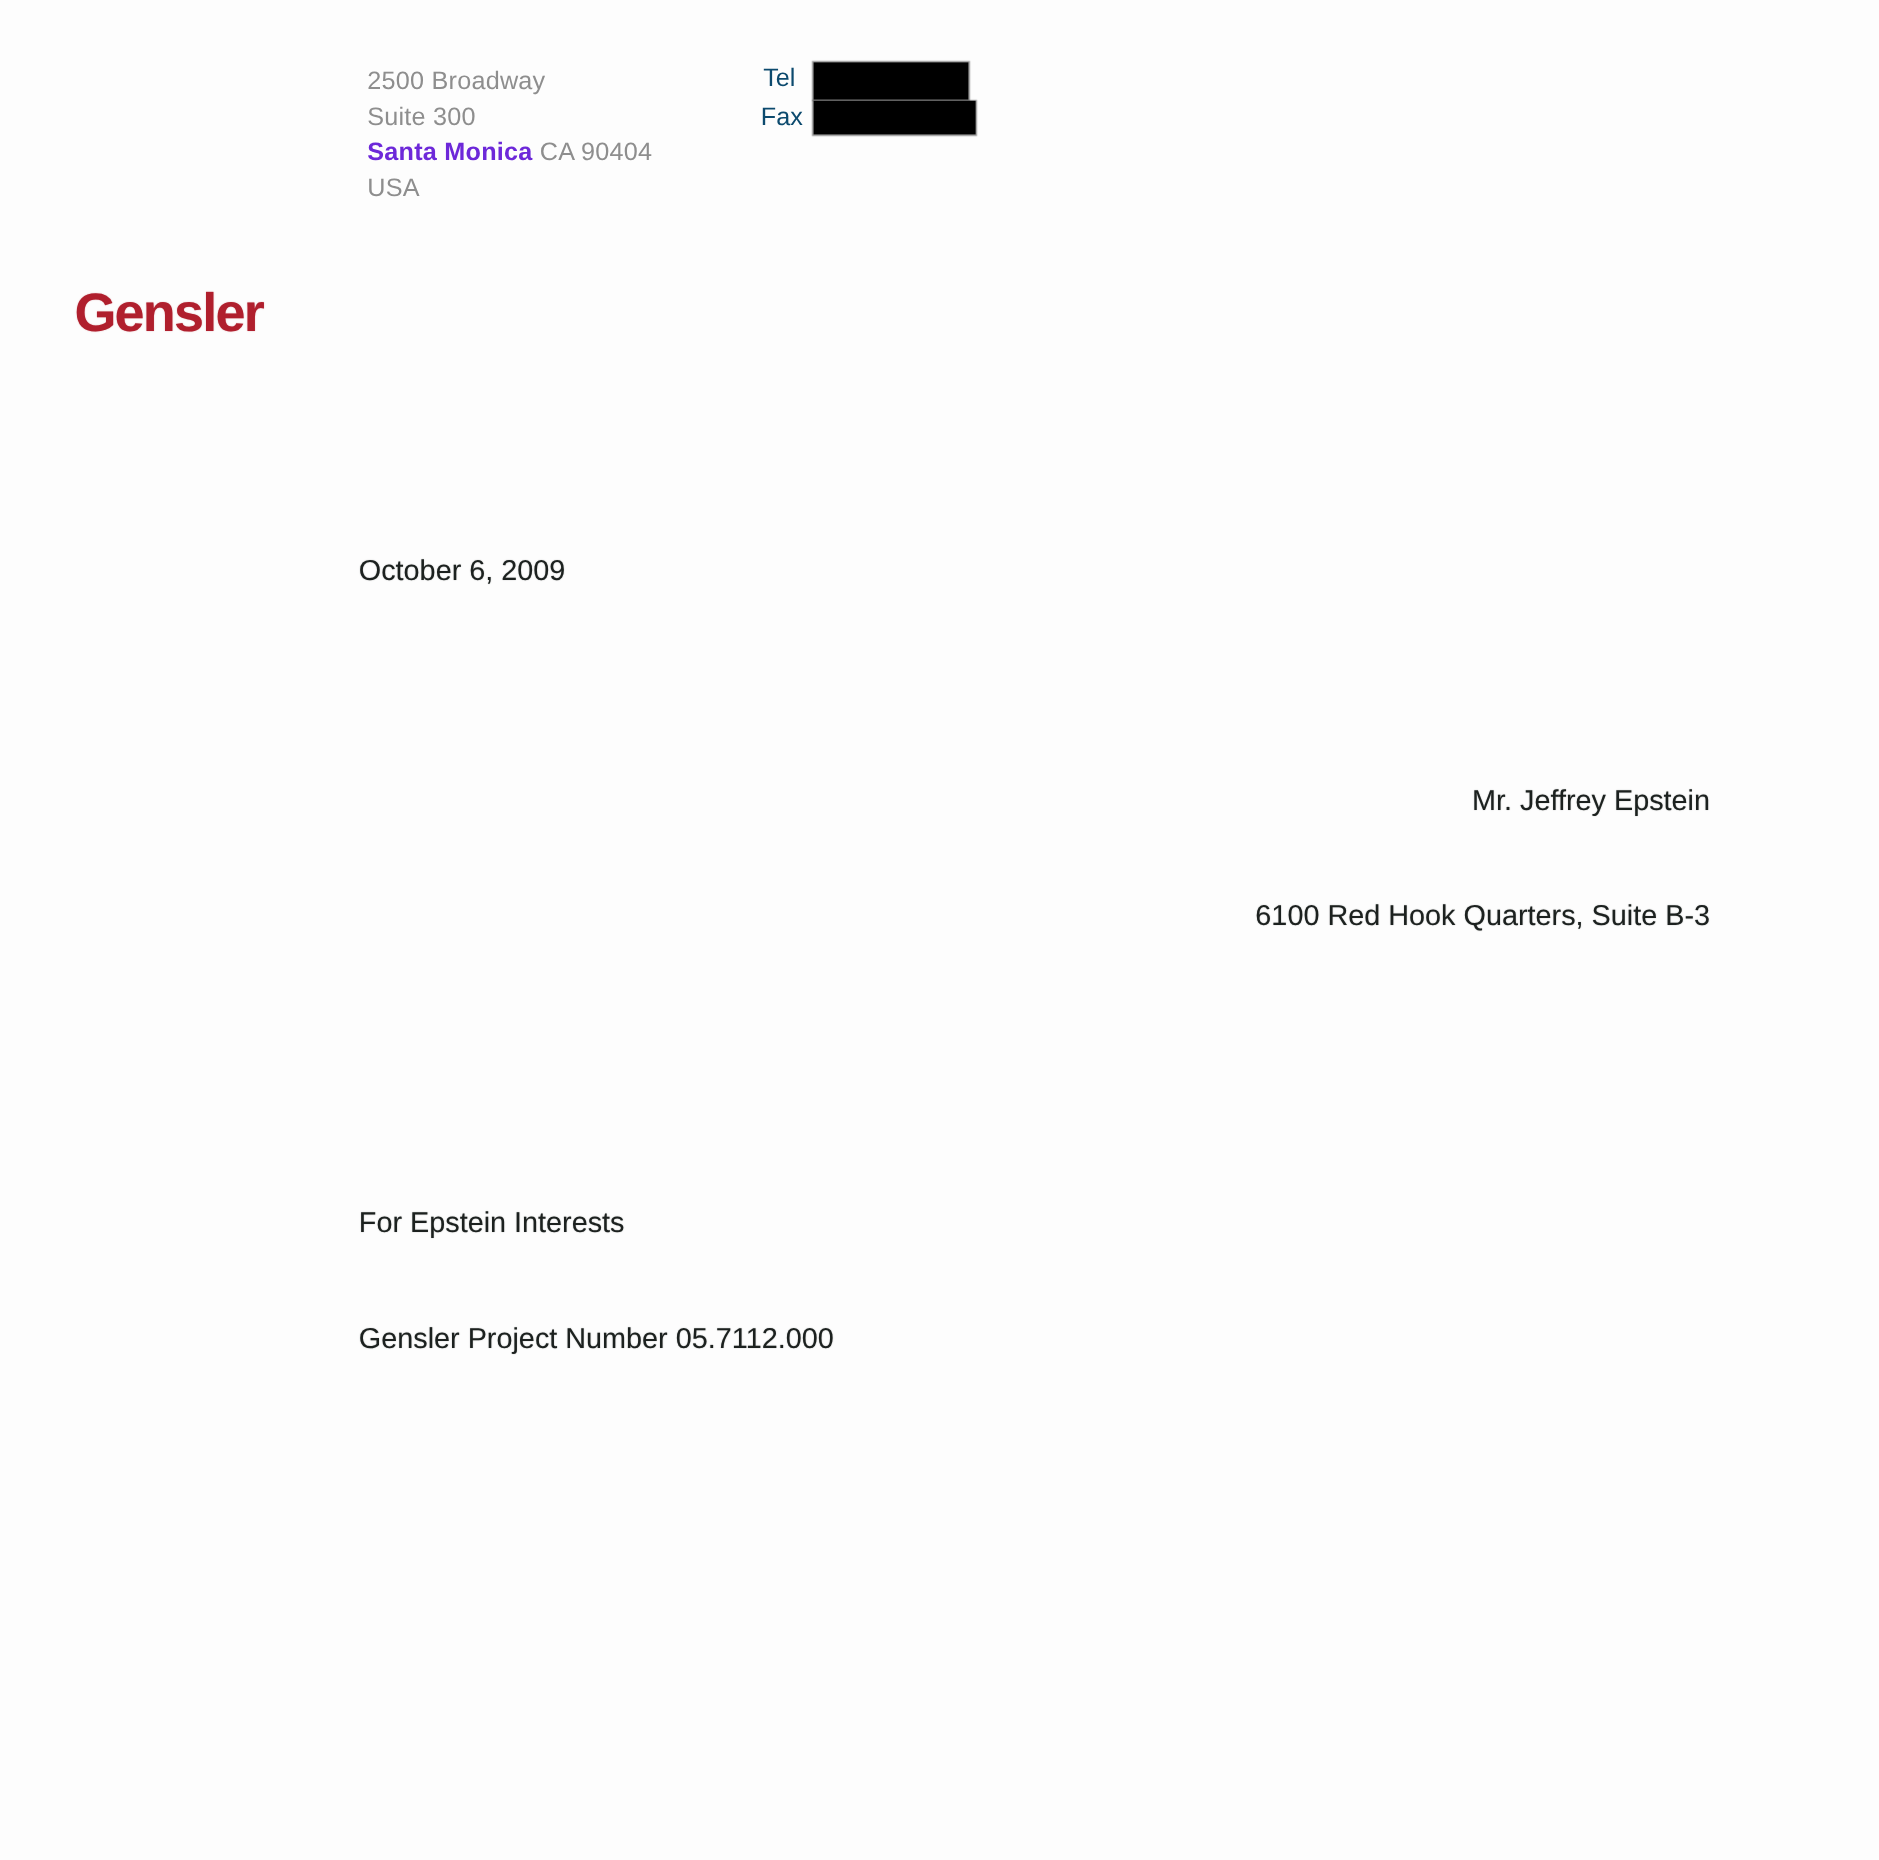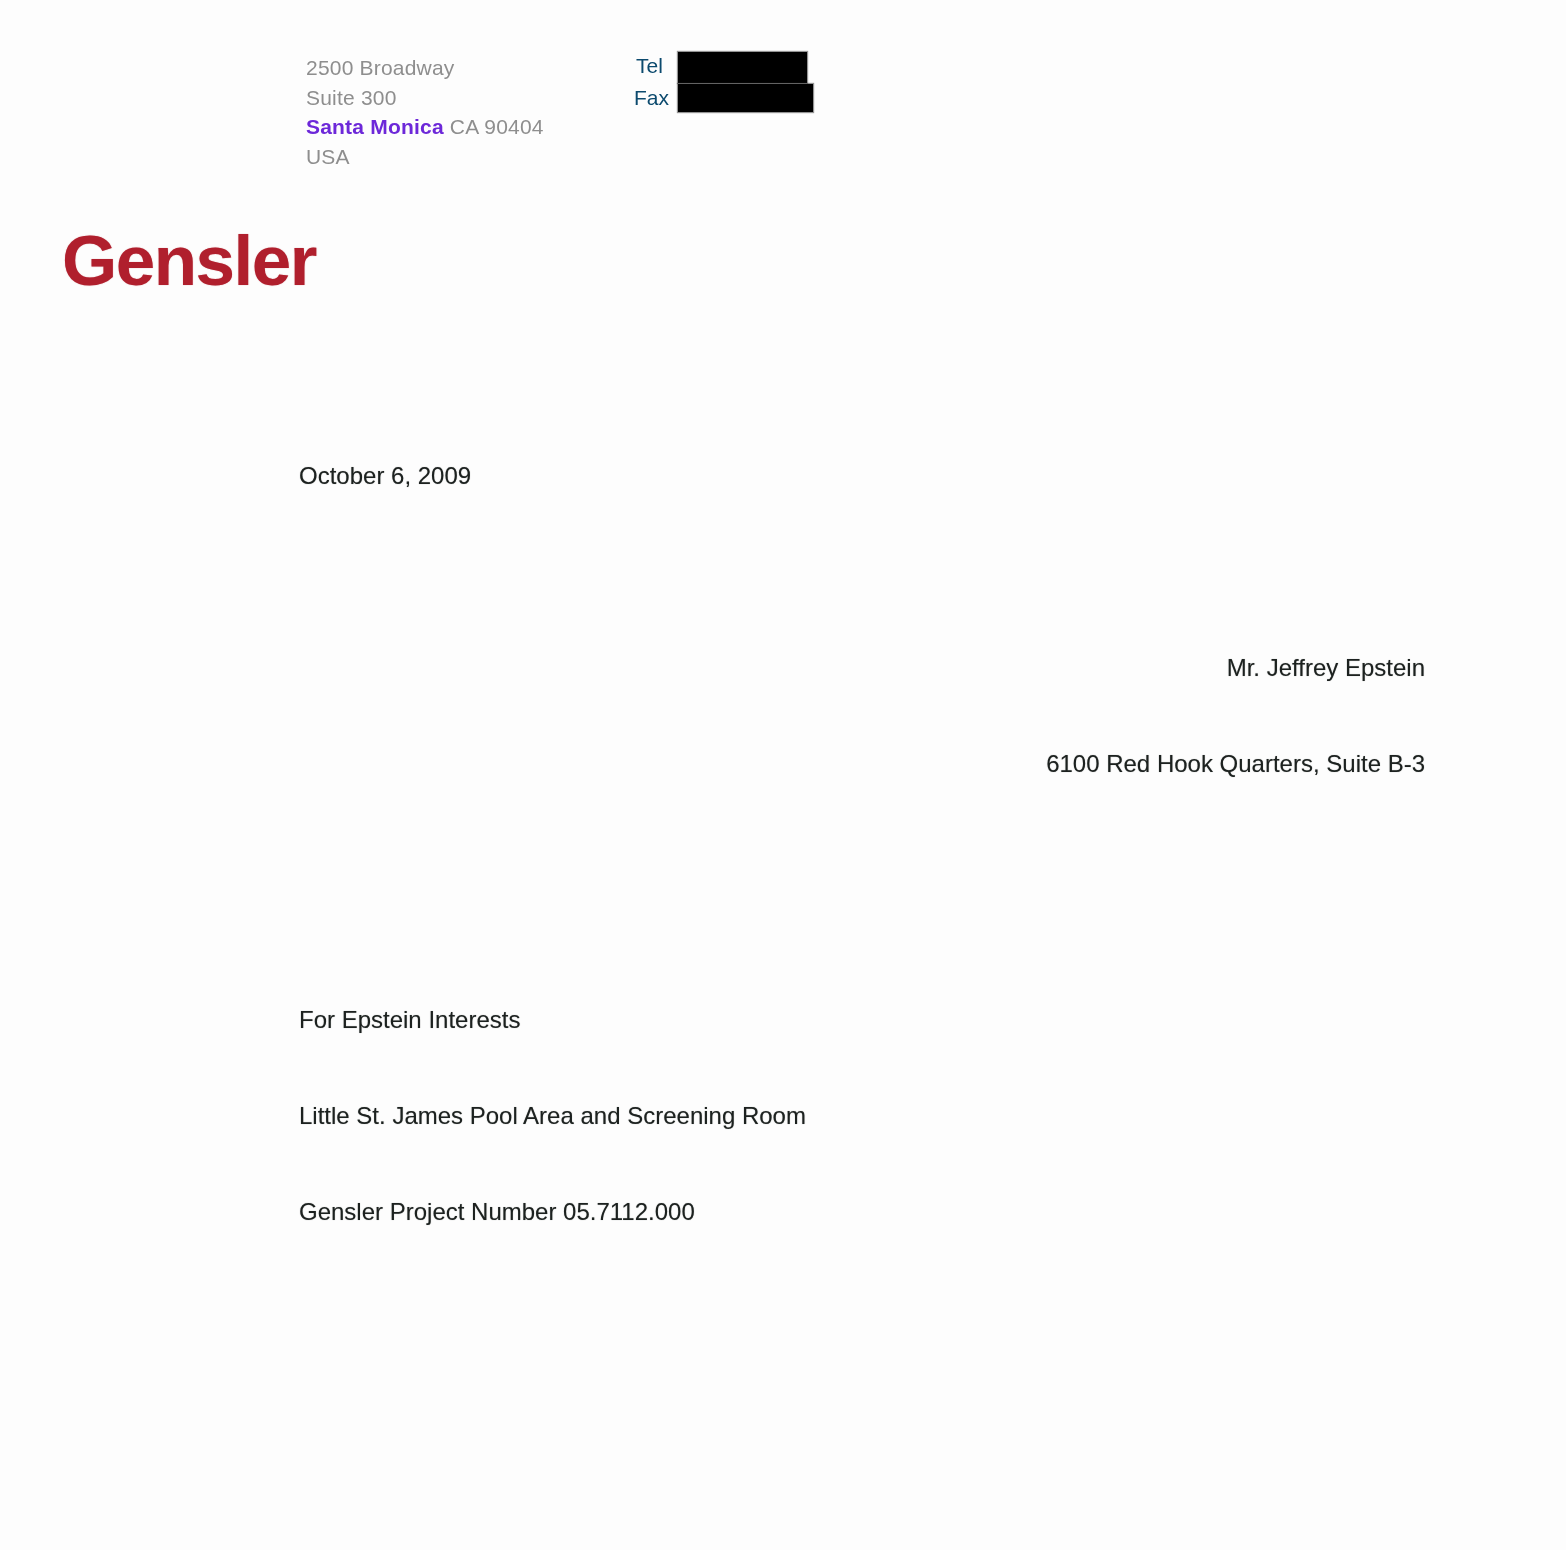--- a/index.html
+++ b/index.html
@@ -39,21 +39,21 @@
     background: #000;
     box-shadow: 0 0 1px 1px rgba(60,60,60,0.55);
   }
   .tel-bar { left: 678px; top: 52px; width: 129px; height: 31px; }
   .fax-bar { left: 678px; top: 84px; width: 135px; height: 28px; }
 
   .logo {
     position: absolute;
     left: 62px;
     top: 231px;
-    font-size: 71px;
+    font-size: 45px;
     line-height: 60px;
     font-weight: bold;
     letter-spacing: -1.5px;
     color: #b01f2d;
     text-shadow: 0 0 1px rgba(176,31,45,0.5);
   }
 
   
   .body-col {
     position: absolute;
@@ -96,21 +96,20 @@
 
     <div class="date-line">October 6, 2009</div>
 
     <div class="recipient">
       <div>Mr. Jeffrey Epstein</div>
       <div>6100 Red Hook Quarters, Suite B-3</div>
     </div>
 
     <div class="subject-block">
       <div>For Epstein Interests</div>
-      <div>Little St. James Pool Area and Screening Room</div>
       <div>Gensler Project Number 05.7112.000</div>
     </div>
 
     
 
     
 
     
 
     

